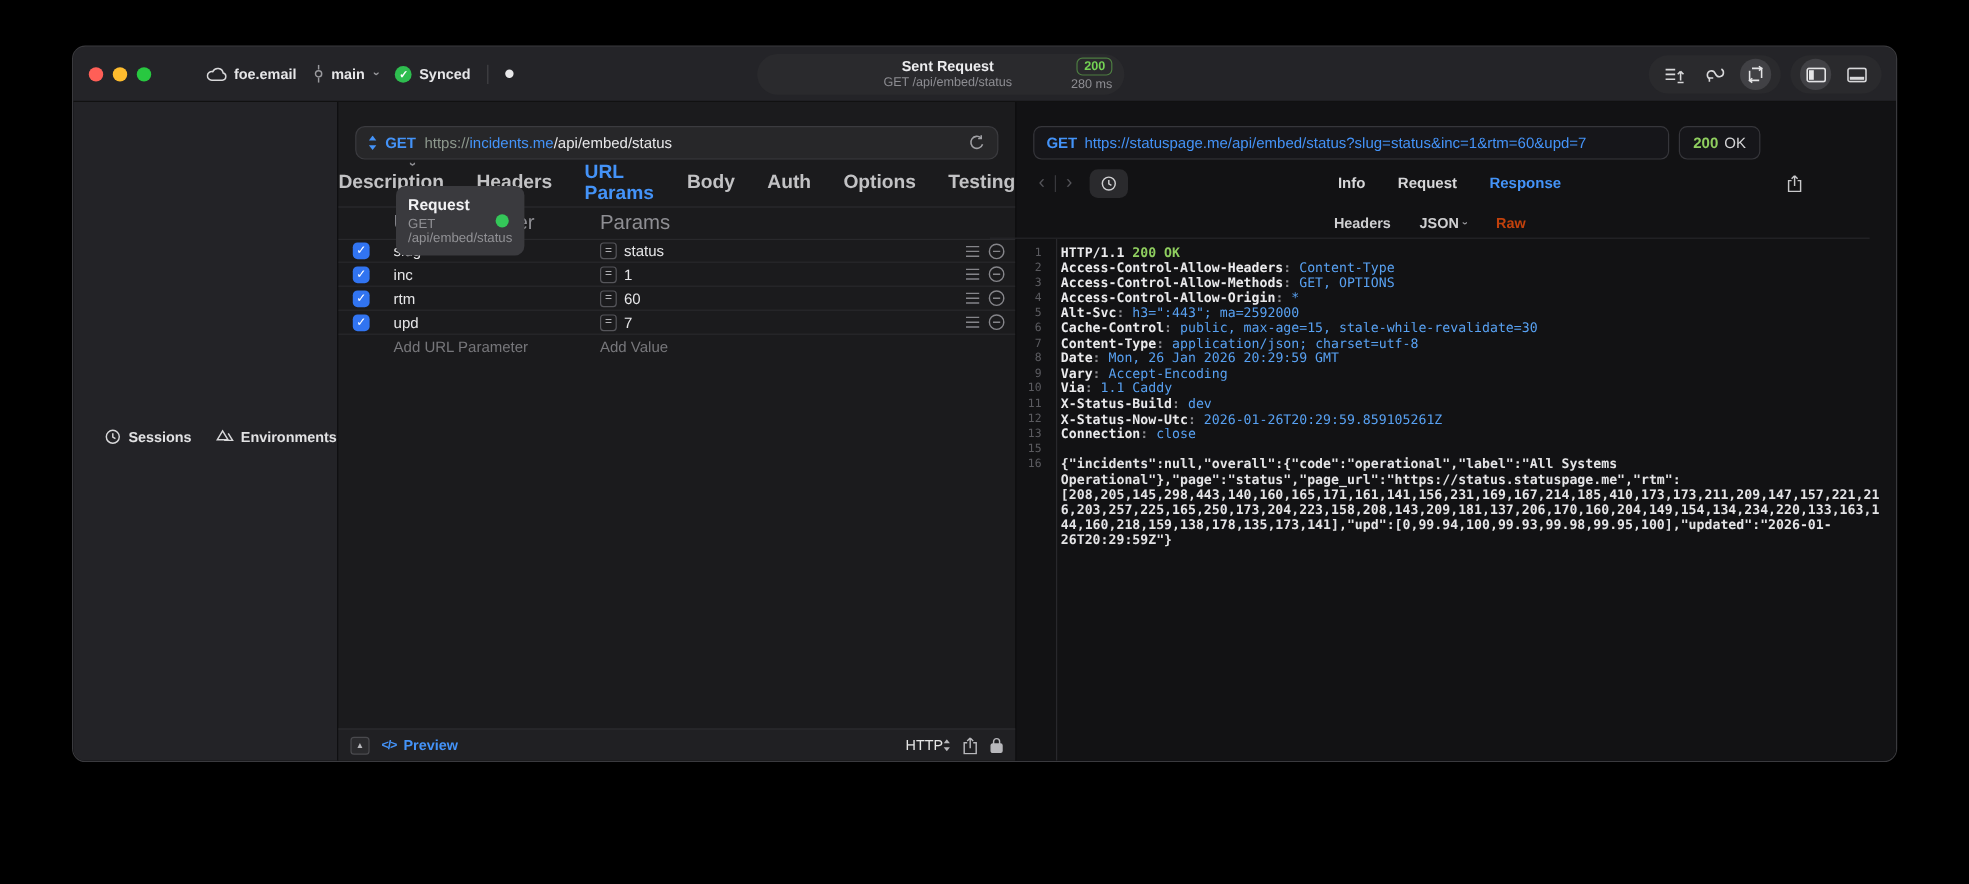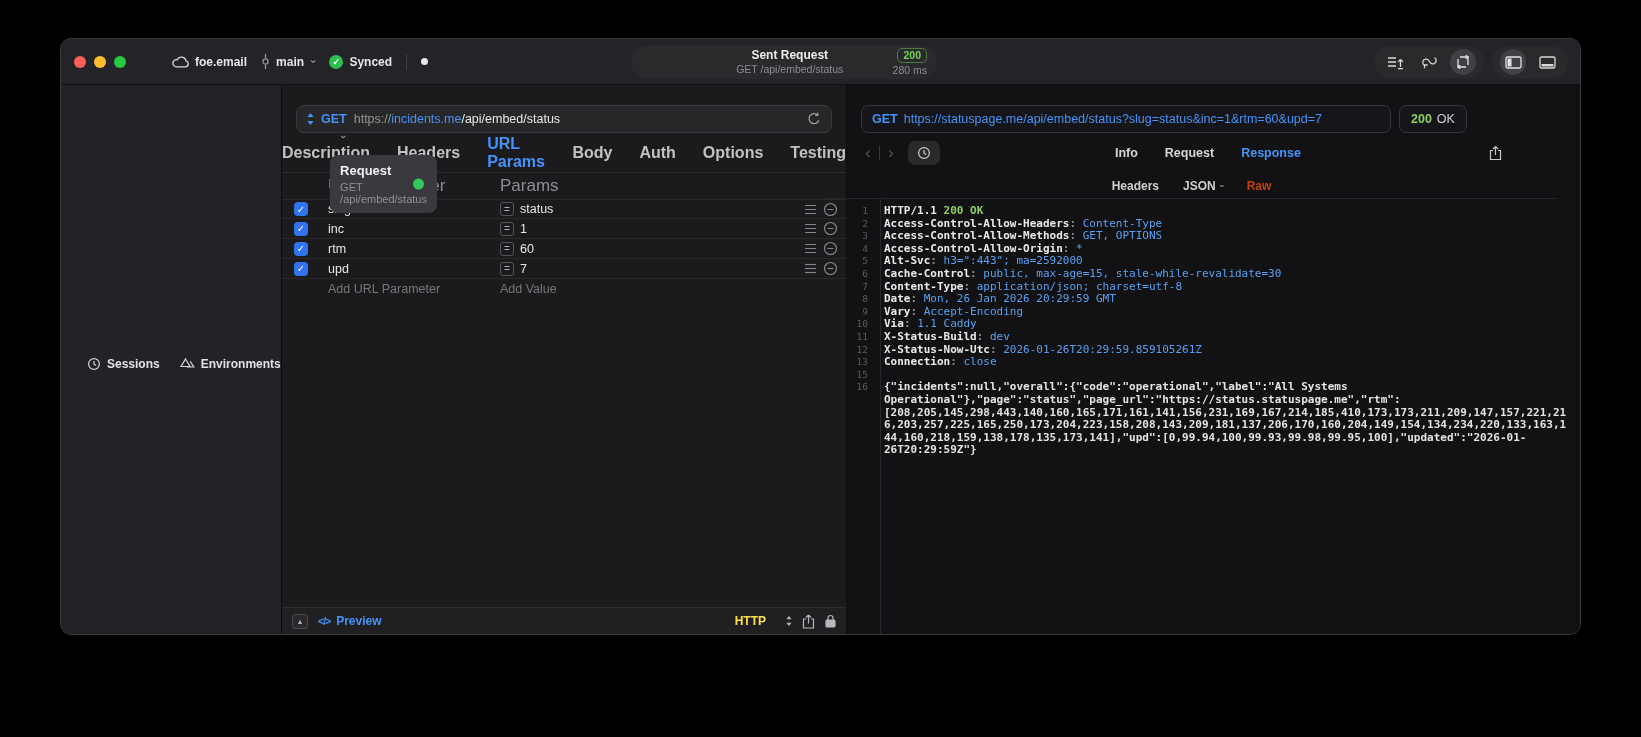--- a/index.html
+++ b/index.html
@@ -70,21 +70,21 @@
 .vcell{display:flex;align-items:center;gap:6px;min-width:0}
 .eqb{width:14px;height:14px;border:1px solid #55555a;border-radius:3px;color:#b0b0b4;font-size:10px;display:flex;align-items:center;justify-content:center;flex:0 0 auto}
 .icell{display:flex;align-items:center;gap:6px;justify-content:flex-end}
 .addrow{border-bottom:none;color:#77777b}
 .addrow .ph{color:#77777b}
 .efooter{margin-top:auto;height:27px;background:#202023;border-top:1px solid #2e2e31;display:flex;align-items:center;padding:0 10px;gap:10px;font-size:12px}
 .collapse-btn{width:16px;height:15px;border:1px solid #4a4a4e;border-radius:3px;color:#b8b8bc;font-size:7px;display:flex;align-items:center;justify-content:center;background:#2a2a2d}
 .preview{display:flex;align-items:center;gap:6px;color:#4493f8;font-weight:700}
 .code-glyph{font-size:10.5px;letter-spacing:-1px}
 .ef-spacer{flex:1}
-.protocol{display:flex;align-items:center;gap:20px;color:#fde047;font-weight:700}
+.protocol{display:flex;align-items:center;gap:0;color:#e5e5e5;font-weight:400}
 
 .r-top{margin:20px 0 0 14px;display:flex;gap:8px}
 .r-url{width:530px;height:28px;border:1px solid #36363b;background:#16161a;border-radius:7px;display:flex;align-items:center;padding:0 10px;font-size:12.5px;white-space:nowrap;overflow:hidden}
 .r-method{color:#4493f8;font-weight:700;margin-right:6px}
 .r-urltext{color:#4493f8}
 .r-status{height:28px;border:1px solid #36363b;background:#16161a;border-radius:7px;display:flex;align-items:center;padding:0 11px;font-size:12.5px;gap:5px}
 .r-code{color:#8fce5f;font-weight:700}
 .r-ok{color:#d4d4d6}
 .r-nav{height:40px;display:flex;align-items:center;padding:0 14px;position:relative}
 .r-arrow{color:#55555a;font-size:16px;width:14px;text-align:center}

